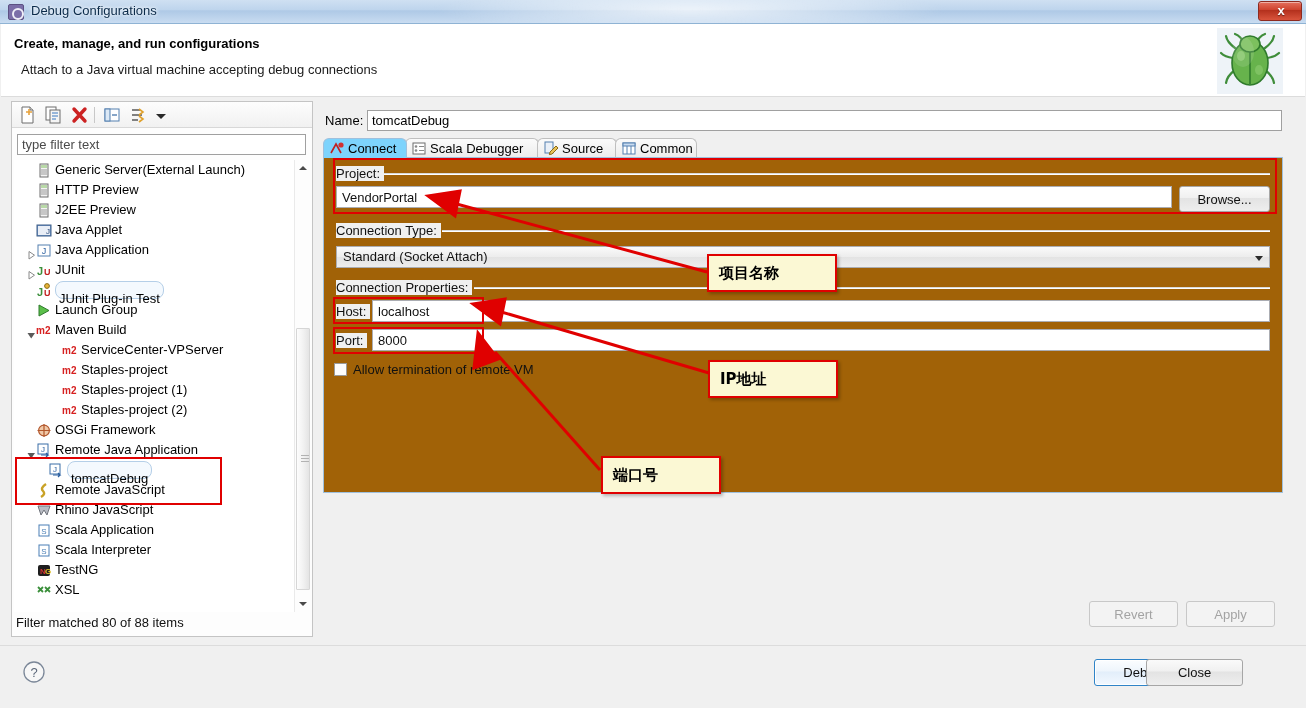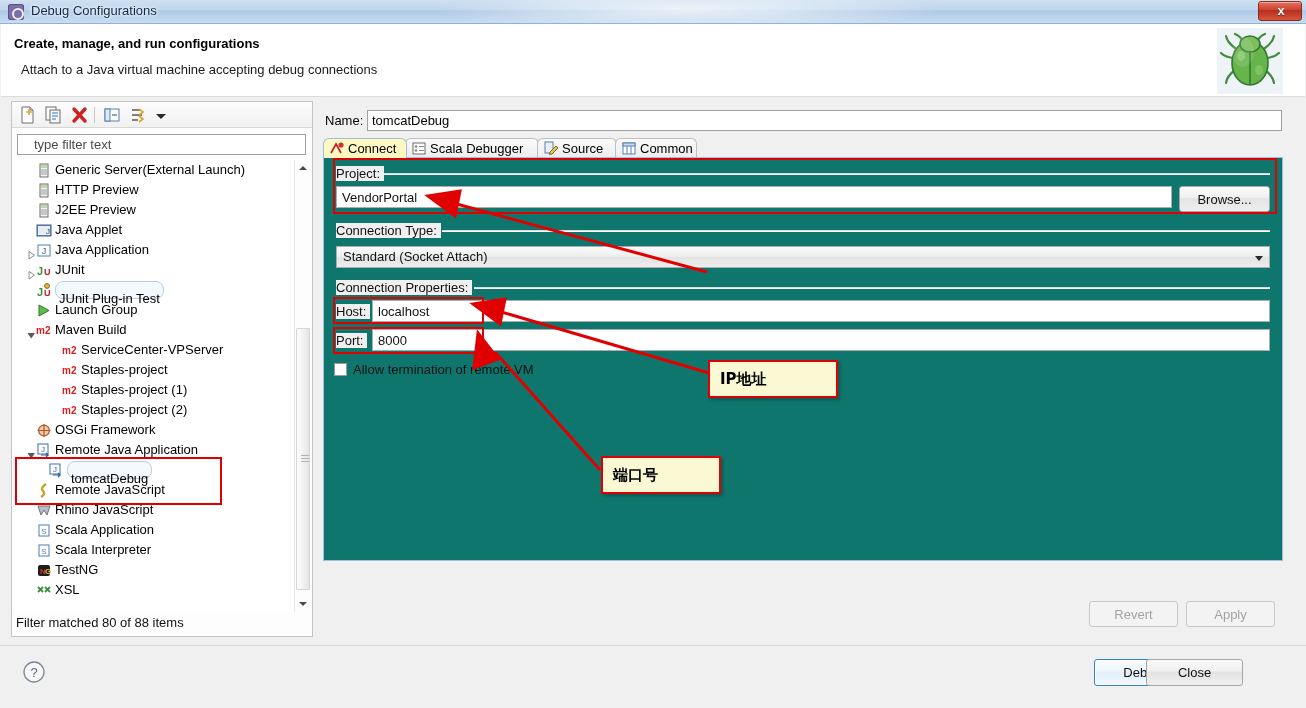--- a/index.html
+++ b/index.html
@@ -108,21 +108,21 @@
   .tbtn svg { display: block; }
   #tb-sep {
     position: absolute; left: 82px; top: 5px;
     width: 1px; height: 16px; background: #c8c8c8;
   }
   #filter-input {
     position: absolute; left: 5px; top: 32px;
     width: 289px; height: 21px;
     border: 1px solid #a0a0a0;
     background: #fff;
-    padding: 2px 16px;
+    padding: 2px 4px;
     font-family: "Liberation Sans", sans-serif;
     font-size: 13px;
     color: #3b3b3b;
   }
   #filter-input::placeholder { color: #4a4a4a; opacity: 1; }
 
   #tree {
     position: absolute; left: 2px; top: 58px;
     width: 296px; height: 452px;
     overflow: hidden;
@@ -208,31 +208,31 @@
     padding: 0 8px 0 24px;
     font-size: 13px;
     border: 1px solid #bfbfbf;
     border-bottom: none;
     border-radius: 6px 6px 0 0;
     background: linear-gradient(180deg,#fbfbfb 0%, #ececec 100%);
     cursor: pointer;
     white-space: nowrap;
   }
   .tab.active {
-    background: #fef9c3;
+    background: #7dd3fc;
     border-color: #9fc0dd;
     z-index: 3;
   }
   .tab .tabicon { position: absolute; left: 5px; top: 2px; width: 15px; height: 15px; }
 
   #right-body {
     position: absolute; left: 323px; top: 157px;
-    width: 960px; height: 404px;
+    width: 960px; height: 336px;
     border: 1px solid #9fc0dd;
-    background: #0f766e;
+    background: #a16207;
   }
 
   .grp-label {
     position: absolute;
     font-size: 13px; color: #111;
     background: #f0f0f0;
     padding-right: 4px;
     z-index: 2;
   }
   .grp-line {
@@ -693,20 +693,23 @@
     <g stroke="#e00000" stroke-width="3" fill="#e00000">
       <line x1="707" y1="272" x2="453" y2="203"></line>
       <polygon points="428,196 460,191 455,216"></polygon>
       <line x1="709" y1="373" x2="498" y2="311"></line>
       <polygon points="473,304 505,299 500,324"></polygon>
       <line x1="600" y1="470" x2="495" y2="352"></line>
       <polygon points="478,333 498,359 474,368"></polygon>
     </g>
   </svg>
 
+  <div class="anno-box" style="left:707px; top:254px; width:130px; height:38px;">
+    <span>项目名称</span>
+  </div>
   <div class="anno-box" style="left:708px; top:360px; width:130px; height:38px;">
     <span>IP地址</span>
   </div>
   <div class="anno-box" style="left:601px; top:456px; width:120px; height:38px;">
     <span>端口号</span>
   </div>
 
 </div>
 
 </body></html>

